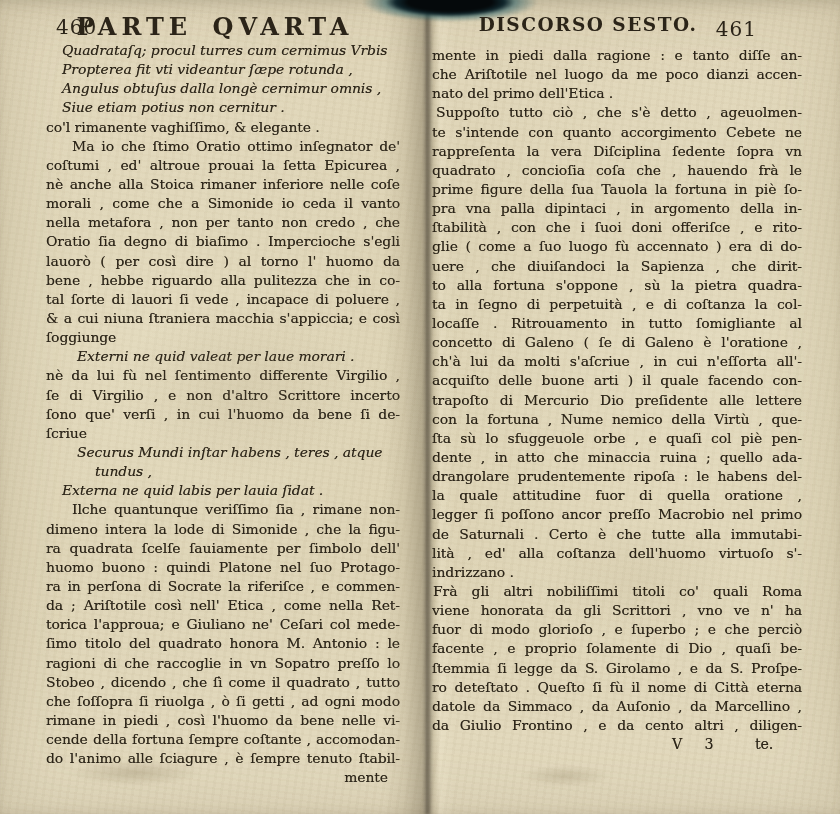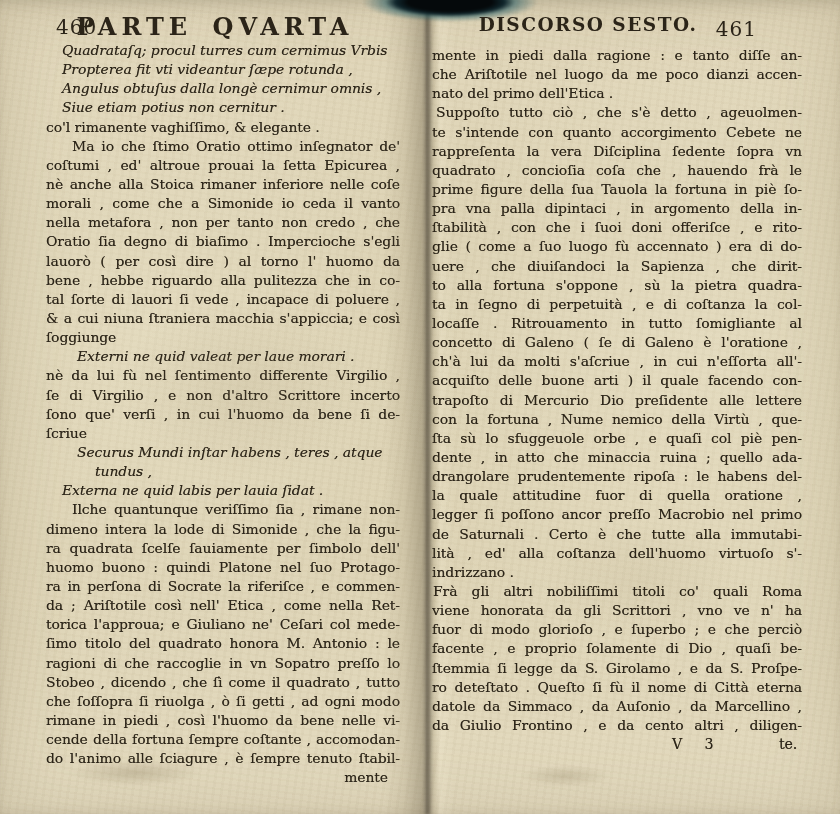--- a/index.html
+++ b/index.html
@@ -50,21 +50,21 @@
   .ln{height:19.15px;line-height:19.15px;font-size:13.8px;overflow:hidden;
       text-shadow:0.25px 0.25px 0.35px rgba(40,32,20,.55);}
   .ln.j{text-align:justify;text-align-last:justify;}
   .ln.it{font-style:italic;}
 
   .catchline{height:19.15px;line-height:19.15px;font-size:13.8px;text-align:right;padding-right:12px;
       text-shadow:0.25px 0.25px 0.35px rgba(40,32,20,.55);}
   .sigline{height:19.15px;line-height:19.15px;font-size:14px;white-space:nowrap;
       text-shadow:0.25px 0.25px 0.35px rgba(40,32,20,.55);}
   .sigline .sig{margin-left:240px;letter-spacing:9px;}
-  .sigline .cw{margin-left:52px;}
+  .sigline .cw{margin-left:28px;}
 </style>
 </head>
 <body>
 
 <div class="spread">
 
   <div class="page page-left">
     <div class="hdr">
       <span class="num">460</span>
       <span class="title">PARTE QVARTA</span>

